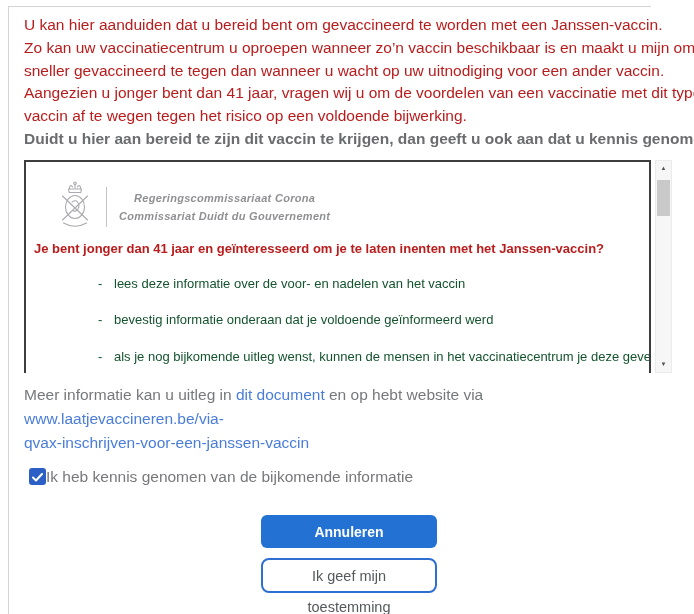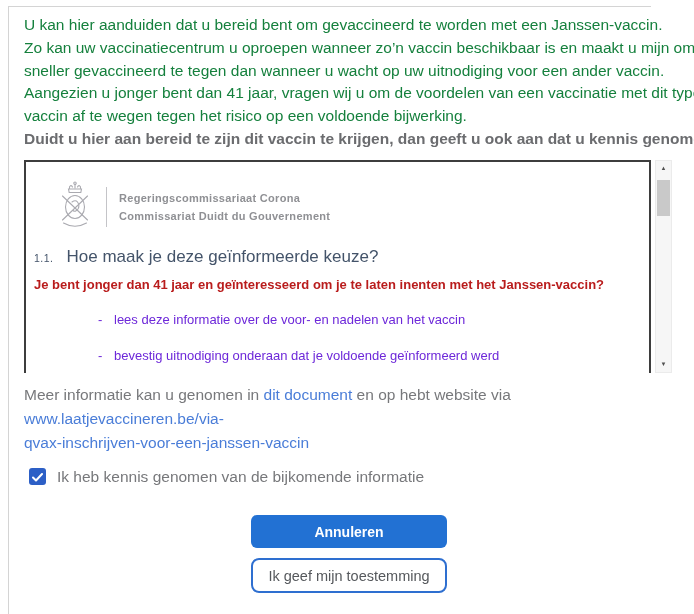--- a/index.html
+++ b/index.html
@@ -10,40 +10,40 @@
     -webkit-font-smoothing:antialiased;
   }
   .frame{
     position:absolute;left:8px;top:6px;width:642px;height:640px;
     border-left:1px solid #d4d4d4;border-top:1px solid #d4d4d4;
     pointer-events:none;
   }
   .content{position:absolute;left:24px;top:14px;width:650px;}
 
   
-  .intro-line{font-size:15.5px;line-height:22.8px;color:#15803d;white-space:nowrap;}
+  .intro-line{font-size:15.5px;line-height:22.8px;color:#b91c1c;white-space:nowrap;}
   .intro-line.bold{font-weight:700;color:#6b6c6f;}
 
   
   .viewer{
     position:relative;margin-top:9px;width:648px;height:213px;background:#ffffff;
   }
   .doc{
     position:absolute;left:0;top:0;width:627px;height:213px;
     border:2px solid #3d3d3d;border-bottom:none;
     background:#ffffff;overflow:hidden;box-sizing:border-box;
   }
   .logo-row{display:flex;align-items:center;margin:20px 0 0 32px;height:50px;}
   .logo-divider{width:1px;height:40px;background:#c4c4c8;margin:0 12px 0 14px;}
-  .org-name{font-size:11px;font-weight:700;color:#8f9094;line-height:18px;letter-spacing:.3px;}
+  .org-name{font-size:11px;font-weight:700;font-style:italic;color:#8f9094;line-height:18px;letter-spacing:.3px;text-align:center;}
   .doc-h{margin:15px 0 0 8px;color:#44546a;font-size:17px;line-height:20px;white-space:nowrap;}
   .doc-h .num{font-size:10.5px;margin-right:13px;letter-spacing:.5px;}
   .doc-q{margin:9px 16px 0 8px;font-size:13px;font-weight:700;color:#b91c1c;white-space:nowrap;}
   .doc-bullets{margin:6px 0 0 72px;}
-  .doc-bullet{font-size:13px;color:#6d28d9;line-height:16.5px;white-space:nowrap;margin-top:20px;}
+  .doc-bullet{font-size:13px;color:#14532d;line-height:16.5px;white-space:nowrap;margin-top:20px;}
   .doc-bullet .dash{display:inline-block;width:16px;}
   .doc-h2{margin:6px 0 0 8px;}
 
   
   .scrollbar{
     position:absolute;right:0;top:0;width:17px;height:213px;background:#f6f6f6;
     border:1px solid #ebebeb;box-sizing:border-box;
   }
   .sb-btn{position:absolute;left:0;width:15px;height:15px;display:flex;align-items:center;justify-content:center;
     font-size:6px;color:#505050;}
@@ -54,26 +54,26 @@
   
   .more-info{margin-top:10px;font-size:15.5px;line-height:24px;color:#77787b;}
   .link{color:#4a7dd8;cursor:pointer;}
 
   
   .check-row{margin-top:13px;display:flex;align-items:center;margin-left:5px;}
   .checkbox{
     width:17px;height:17px;background:#2c5fc6;border-radius:3px;flex:0 0 auto;
     display:flex;align-items:center;justify-content:center;cursor:pointer;
   }
-  .check-label{margin-left:11px;font-size:15.5px;color:#77787b;}
+  .check-label{font-size:15.5px;color:#77787b;}
 
   
   .btn-stack{margin-top:29px;display:flex;flex-direction:column;align-items:center;}
   .btn{
-    width:196px;box-sizing:border-box;cursor:pointer;
+    width:176px;box-sizing:border-box;cursor:pointer;
     font-family:"Liberation Sans","DejaVu Sans",sans-serif;
   }
   .btn-primary{
     height:33px;line-height:33px;background:#2271d3;color:#ffffff;
     border:none;border-radius:6px;font-size:14px;font-weight:700;
   }
   .btn-secondary{
     margin-top:10px;height:35px;line-height:31px;background:#ffffff;color:#55585c;
     border:2px solid #2e6fd0;border-radius:8px;font-size:14.5px;font-weight:400;
   }
@@ -114,47 +114,44 @@
             </g>
           </svg>
         </span>
         <span class="logo-divider"></span>
         <span>
           <div class="org-name">Regeringscommissariaat Corona</div>
           <div class="org-name">Commissariat Duidt du Gouvernement</div>
         </span>
       </div>
 
-      <div class="doc-h">
-        <span class="num">1.1.</span><span>Hoe maak je deze geïnformeerde keuze?</span>
-      </div>
 
       <div class="doc-q">Je bent jonger dan 41 jaar en geïnteresseerd om je te laten inenten met het Janssen-vaccin?</div>
 
       <div class="doc-bullets">
         <div class="doc-bullet"><span class="dash">-</span><span>lees deze informatie over de voor- en nadelen van het vaccin</span></div>
-        <div class="doc-bullet"><span class="dash">-</span><span>bevestig uitnodiging onderaan dat je voldoende geïnformeerd werd</span></div>
+        <div class="doc-bullet"><span class="dash">-</span><span>bevestig informatie onderaan dat je voldoende geïnformeerd werd</span></div>
         <div class="doc-bullet"><span class="dash">-</span><span>als je nog bijkomende uitleg wenst, kunnen de mensen in het vaccinatiecentrum je deze geven.</span></div>
       </div>
 
       <div class="doc-h doc-h2">
         <span class="num">1.2.</span><span>Wegen de gezondheidsvoordelen van het Janssen-vaccin op tegen de risico’s?</span>
       </div>
 
     </div>
 
     <div class="scrollbar">
       <div class="sb-btn sb-up">▲</div>
       <div class="sb-thumb"></div>
       <div class="sb-btn sb-down">▼</div>
     </div>
   </div>
 
   <div class="more-info">
-    <div><span>Meer informatie kan u genomen in </span><span class="link">dit document</span><span> en op hebt website via </span><span class="link">www.laatjevaccineren.be/via-</span></div>
+    <div><span>Meer informatie kan u uitleg in </span><span class="link">dit document</span><span> en op hebt website via </span><span class="link">www.laatjevaccineren.be/via-</span></div>
     <div><span class="link">qvax-inschrijven-voor-een-janssen-vaccin</span></div>
   </div>
 
   <div class="check-row">
     <div class="checkbox">
       <span>
         <svg width="11" height="9" viewBox="0 0 11 9">
             <path d="M1 4.5 L4 7.5 L10 1" stroke="#ffffff" stroke-width="2" fill="none" stroke-linecap="round" stroke-linejoin="round"></path>
           </svg>
       </span>

